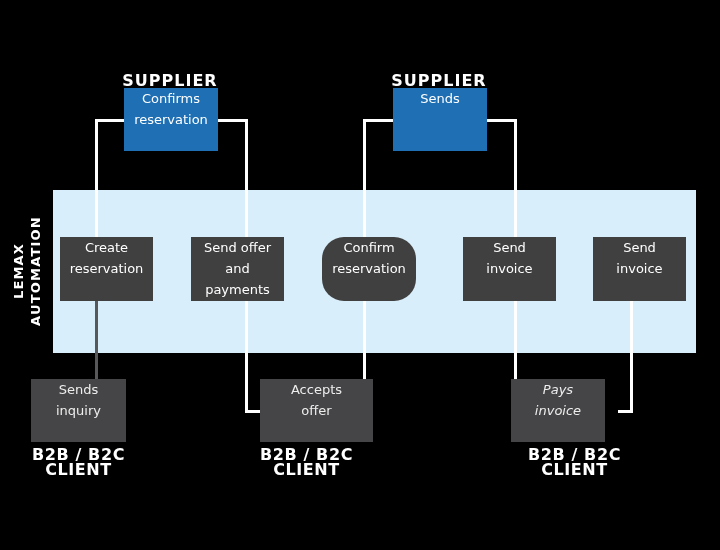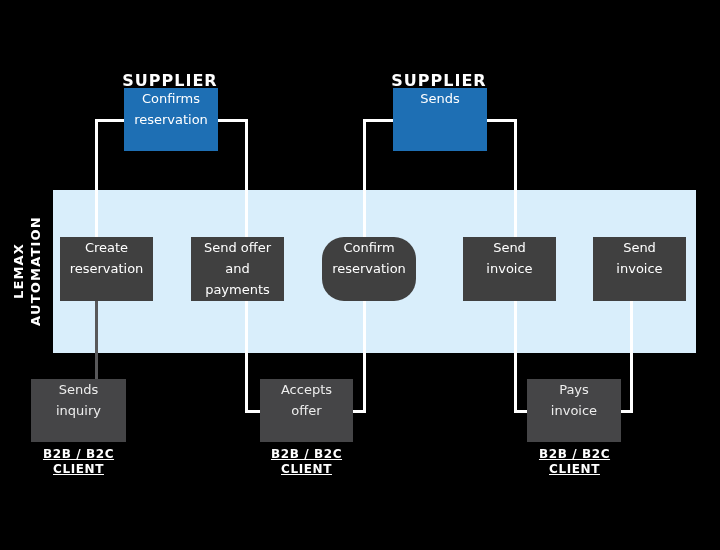--- a/index.html
+++ b/index.html
@@ -13,21 +13,21 @@
   .gline { position:absolute; background:#58585a; z-index:1; }
   .box { position:absolute; display:flex; flex-direction:column; align-items:center;
          text-align:center; color:#ffffff; font-size:13px;
          line-height:21px; z-index:2; }
   .box span { display:block; }
   .process  { background:#404040; }
   .supplier { background:#1e6fb4; }
   .client   { background:#454547; color:#ededed; }
   .cap { position:absolute; color:#ffffff; font-weight:bold; font-size:16px;
          letter-spacing:1px; text-align:center; z-index:2; }
-  .clientcap { font-size:12px; line-height:15px; letter-spacing:0.6px;text-decoration:underline; }
+  .clientcap { font-size:16px; line-height:15px; letter-spacing:0.6px; }
   .clientcap span { display:block; }
   .vlabel { position:absolute; left:-25px; top:251px; width:110px; height:40px;
             transform:rotate(-90deg); color:#ffffff; font-weight:bold; font-size:13px;
             line-height:17px; letter-spacing:1.2px; text-align:center; z-index:2; }
   .vlabel span { display:block; }
 </style>
 </head>
 <body>
 
 <div class="stage">
@@ -92,30 +92,30 @@
 
   <div class="box client" style="left:31px; top:379px; width:95px; height:63px;">
     <span>Sends</span>
     <span>inquiry</span>
   </div>
   <div class="cap clientcap" style="left:18px; top:447px; width:121px;">
     <span>B2B / B2C</span>
     <span>CLIENT</span>
   </div>
 
-  <div class="box client" style="left:260px; top:379px; width:93px; height:63px;">
+  <div class="box client" style="left:260px; top:379px; width:113px; height:63px;">
     <span>Accepts</span>
     <span>offer</span>
   </div>
   <div class="cap clientcap" style="left:246px; top:447px; width:121px;">
     <span>B2B / B2C</span>
     <span>CLIENT</span>
   </div>
 
-  <div class="box client" style="left:527px; top:379px; width:94px; height:63px;">
+  <div class="box client" style="left:511px; top:379px; width:94px; height:63px;font-style:italic;">
     <span>Pays</span>
     <span>invoice</span>
   </div>
   <div class="cap clientcap" style="left:514px; top:447px; width:121px;">
     <span>B2B / B2C</span>
     <span>CLIENT</span>
   </div>
 
 </div>
 

